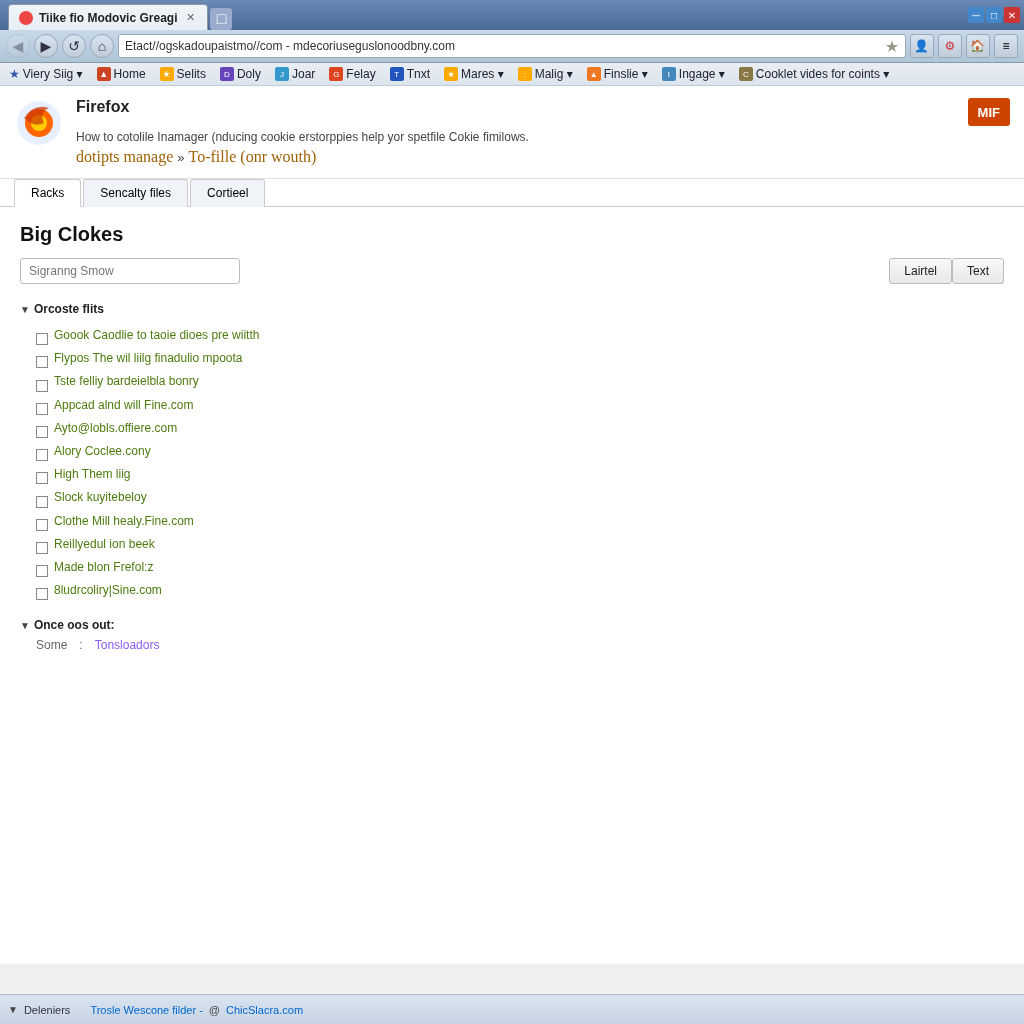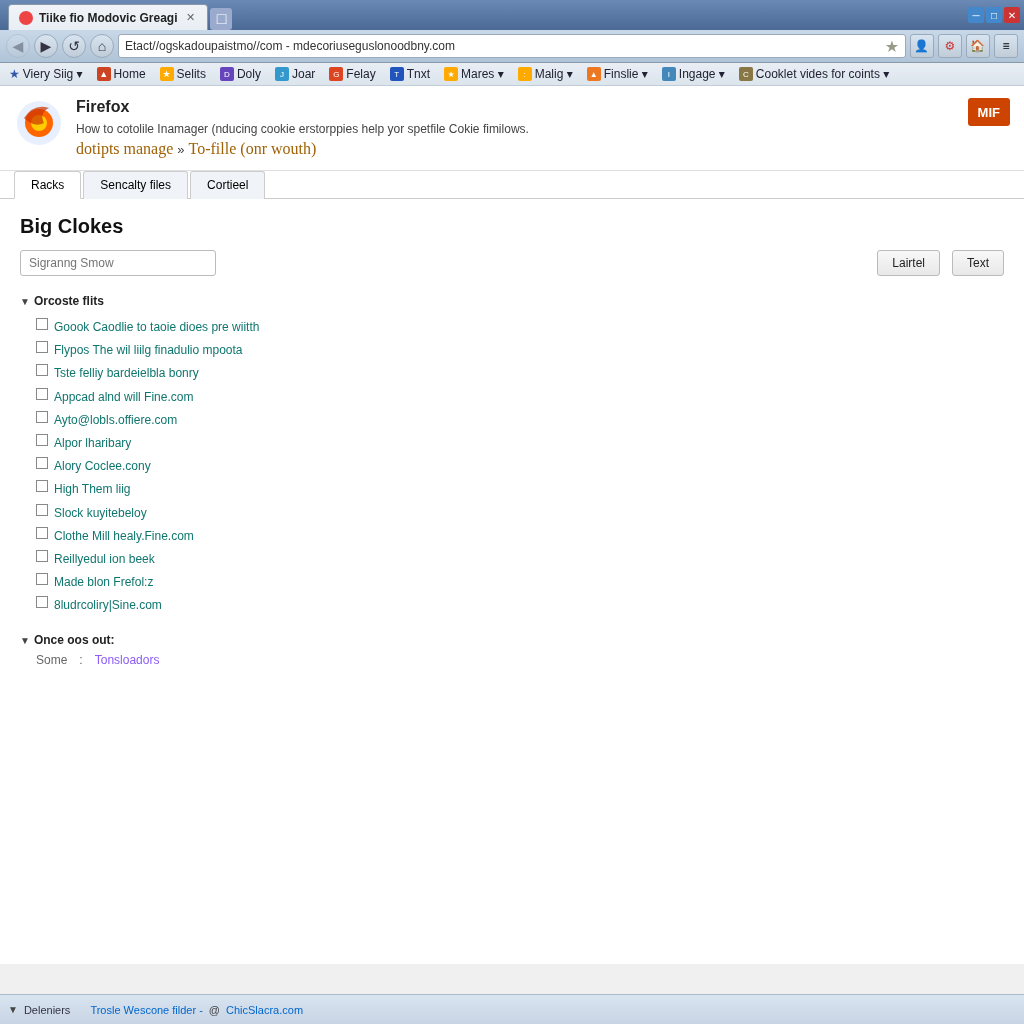--- a/index.html
+++ b/index.html
@@ -142,21 +142,21 @@
       border-bottom: 1px solid #e0e0e0;
       gap: 12px;
     }
     .firefox-logo {
       width: 50px; height: 50px; flex-shrink: 0;
     }
     .notification-content {
       flex: 1;
     }
     .notification-title {
-      font-size: 16px; font-weight: bold; color: #222; margin-bottom: 4px;
+      font-size: 16px; font-weight: bold; color: #222; margin-bottom: 12px;
     }
     .notification-desc {
       font-size: 12px; color: #444; line-height: 1.5;
     }
     .notification-link {
       color: #a16207; cursor: pointer; text-decoration: none; font-size: 16px; font-family: Liberation Serif, serif;
     }
     .notification-mif {
       background: #cc4400; color: white; font-weight: bold;
       padding: 4px 10px; border-radius: 3px; font-size: 13px;
@@ -198,32 +198,32 @@
       margin-bottom: 12px;
     }
 
     
     .search-row {
       display: flex;
       align-items: center;
       margin-bottom: 16px;
     }
     .search-input {
-      width: 196px;
+      width: 220px;
       border: 1px solid #bbb;
       border-radius: 3px;
       padding: 5px 8px;
       font-size: 12px;
       color: #666;
       outline: none;
     }
     .btn-group {
       margin-left: auto;
       display: flex;
-      gap: 12px;
+      gap: 0;
     }
     .btn {
       padding: 5px 14px;
       border: 1px solid #bbb;
       border-radius: 3px;
       background: linear-gradient(to bottom, #f8f8f8, #e8e8e8);
       font-size: 12px;
       cursor: pointer;
       color: #222;
     }
@@ -238,25 +238,25 @@
       color: #222;
       cursor: pointer;
       padding: 2px 0;
       margin-bottom: 6px;
     }
     .arrow-down { color: #444; font-size: 10px; }
 
     
     .list-item {
       display: flex;
-      align-items: flex-start;
+      align-items: flex-end;
       gap: 6px;
       padding: 2px 0 2px 16px;
       font-size: 12px;
-      color: #0f766e;
+      color: #4d7c0f;
       cursor: pointer;
       line-height: 1.6;
     }
     .list-checkbox {
       width: 12px; height: 12px;
       border: 1px solid #888;
       background: white;
       flex-shrink: 0;
       display: inline-block;
     }
@@ -484,24 +484,20 @@
         <div class="list-item">
           <span class="list-checkbox"></span>
           <span>Appcad alnd will Fine.com</span>
         </div>
         <div class="list-item">
           <span class="list-checkbox"></span>
           <span>Ayto@lobls.offiere.com</span>
         </div>
         <div class="list-item">
           <span class="list-checkbox"></span>
-          <span>Alpor lharibary</span>
-        </div>
-        <div class="list-item">
-          <span class="list-checkbox"></span>
           <span>Alory Coclee.cony</span>
         </div>
         <div class="list-item">
           <span class="list-checkbox"></span>
           <span>High Them liig</span>
         </div>
         <div class="list-item">
           <span class="list-checkbox"></span>
           <span>Slock kuyitebeloy</span>
         </div>

